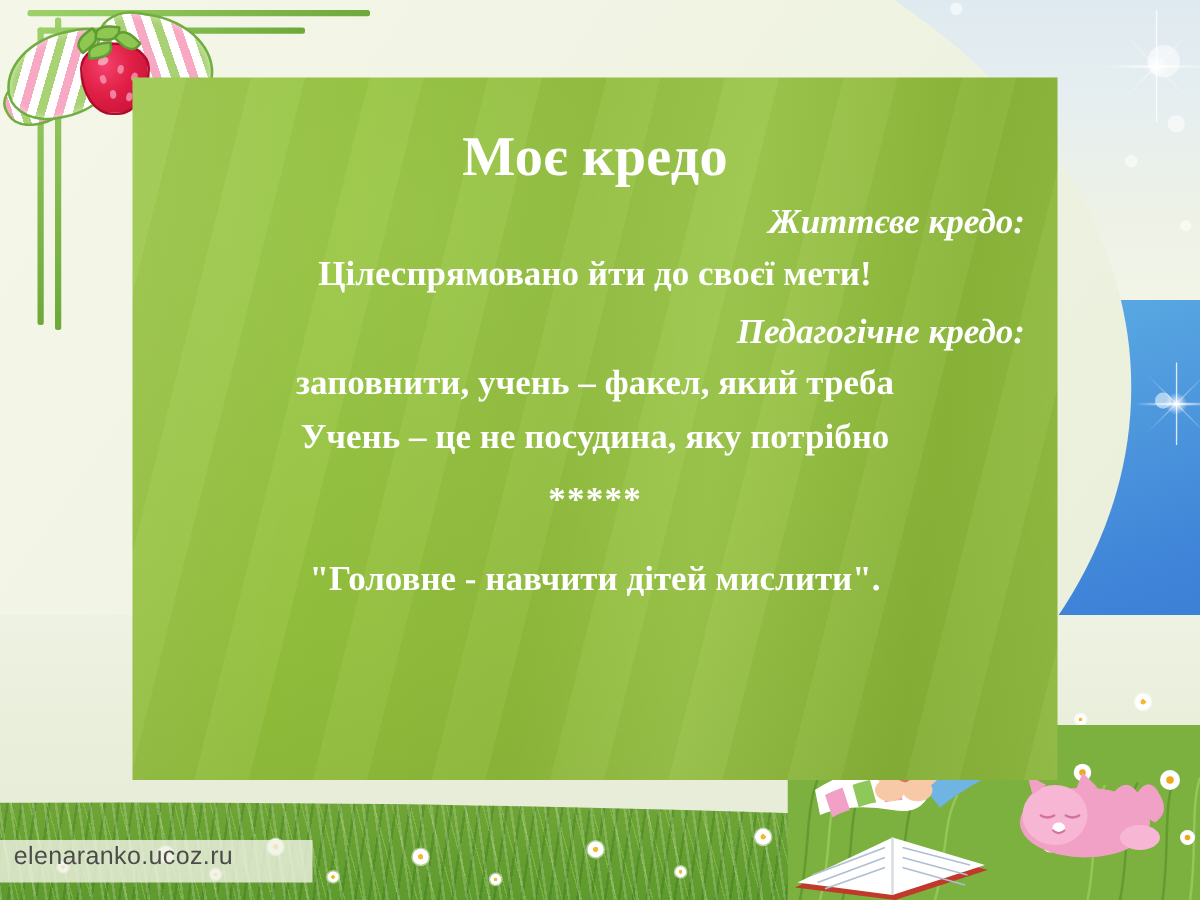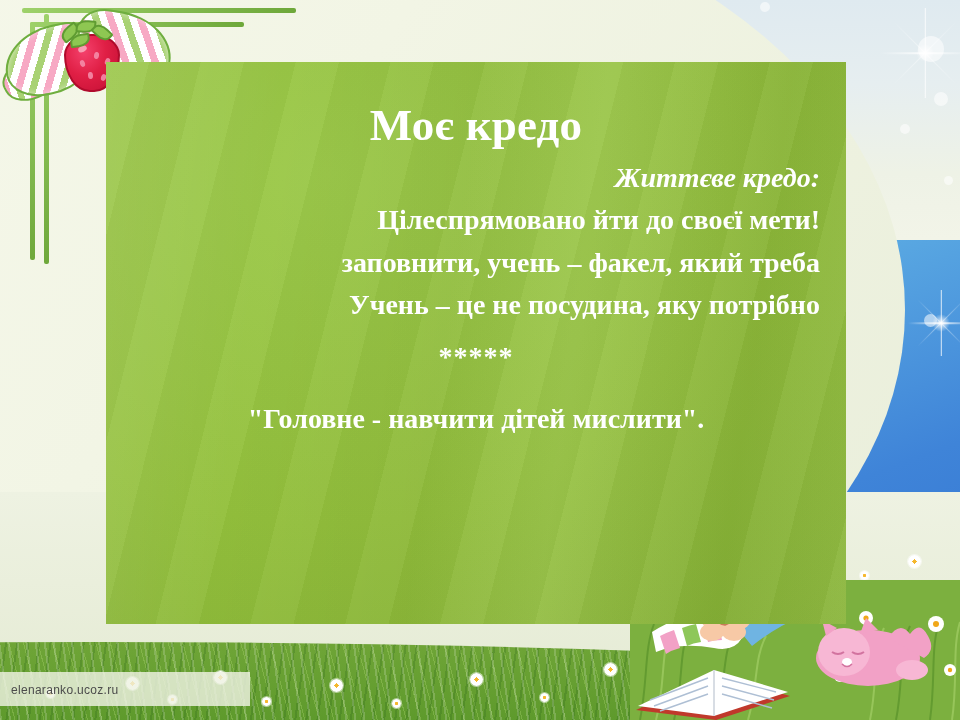--- a/index.html
+++ b/index.html
@@ -234,21 +234,20 @@
     font-style:italic;
     line-height:1.45;
     margin:4px 0 0 0;
     text-align:right;
   }
   .credo-line {
     font-size:28px;
     font-weight:bold;
     line-height:1.52;
     margin:0;
-    text-align:right;
   }
   .credo-stars {
     font-size:28px;
     font-weight:bold;
     line-height:1.7;
     letter-spacing:1px;
     margin:6px 0 0 0;
   }
   .credo-quote {
     font-size:28px;
@@ -264,21 +263,21 @@
     width:330px; height:200px;
     z-index:4;
   }
 
   
   .watermark {
     position:absolute;
     left:8px; bottom:22px;
     z-index:30;
     font-family:"Liberation Sans", sans-serif;
-    font-size:12px;
+    font-size:20px;
     color:#4b4b4b;
     letter-spacing:.3px;
     background:rgba(240,243,232,.0);
     padding:1px 3px;
   }
   .wm-strip {
     position:absolute; left:0; bottom:14px; width:250px; height:34px;
     background:rgba(238,242,226,.82);
     z-index:29;
   }
@@ -481,20 +480,21 @@
   </svg>
 
   <div class="panel">
     <div class="panel-inner">
       <div class="credo-title">Моє кредо</div>
 
       <div class="credo-sub">Життєве кредо:</div>
 
       <div class="credo-line">Цілеспрямовано йти до своєї мети!</div>
 
+      <div class="credo-sub">Педагогічне кредо:</div>
 
       <div class="credo-line">заповнити, учень – факел, який треба</div>
       <div class="credo-line">Учень – це не посудина, яку потрібно</div>
 
       <div class="credo-stars">*****</div>
 
       <div class="credo-quote">"Головне - навчити дітей мислити".</div>
     </div>
   </div>
 

